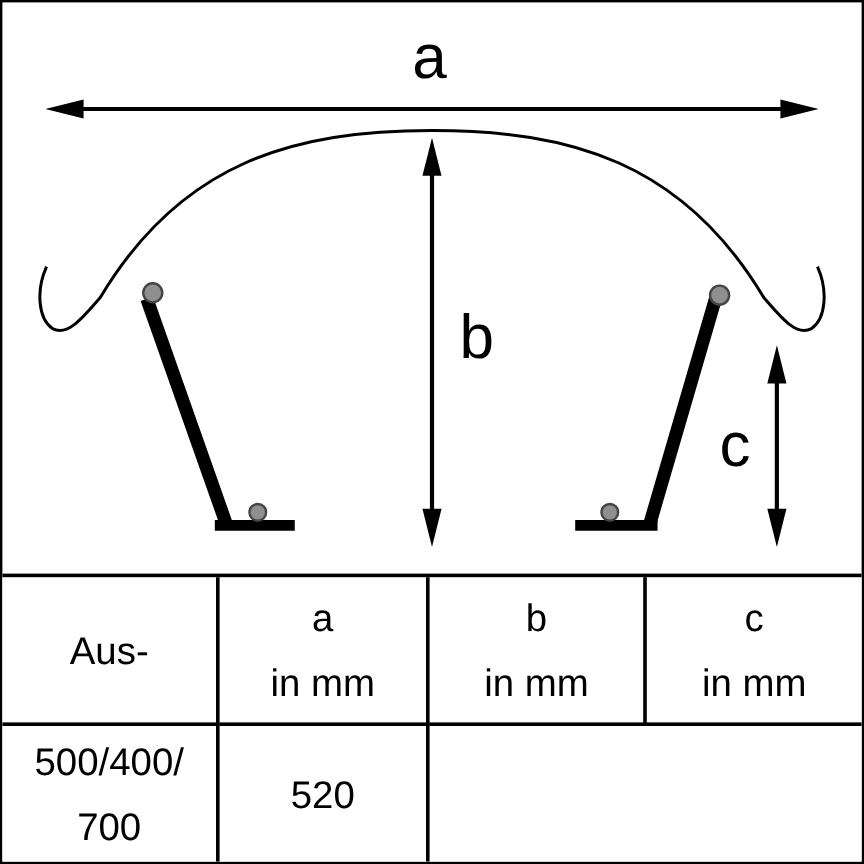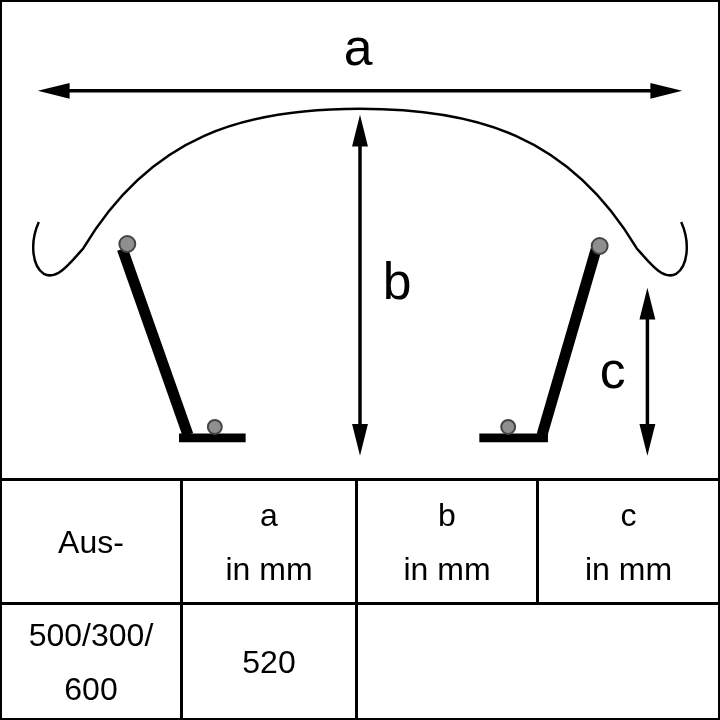--- a/index.html
+++ b/index.html
@@ -103,21 +103,21 @@
     <div class="cell hdr">
       <span>b</span>
       <span>in mm</span>
     </div>
     <div class="cell hdr last">
       <span>c</span>
       <span>in mm</span>
     </div>
 
     <div class="cell">
-      <span>500/300/</span>
-      <span>600</span>
+      <span>500/400/</span>
+      <span>700</span>
     </div>
     <div class="cell">
       <span>520</span>
     </div>
 
   </div>
 </div>
 
 </body></html>

